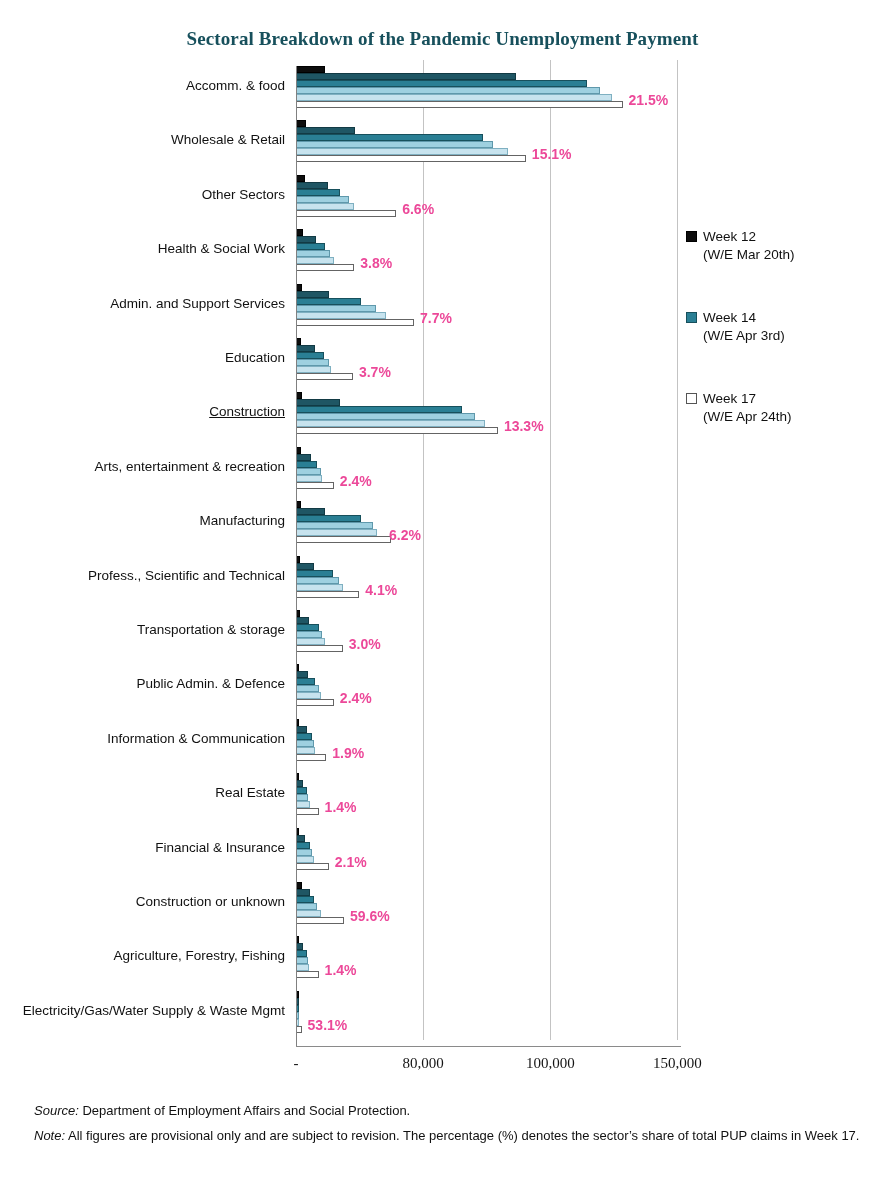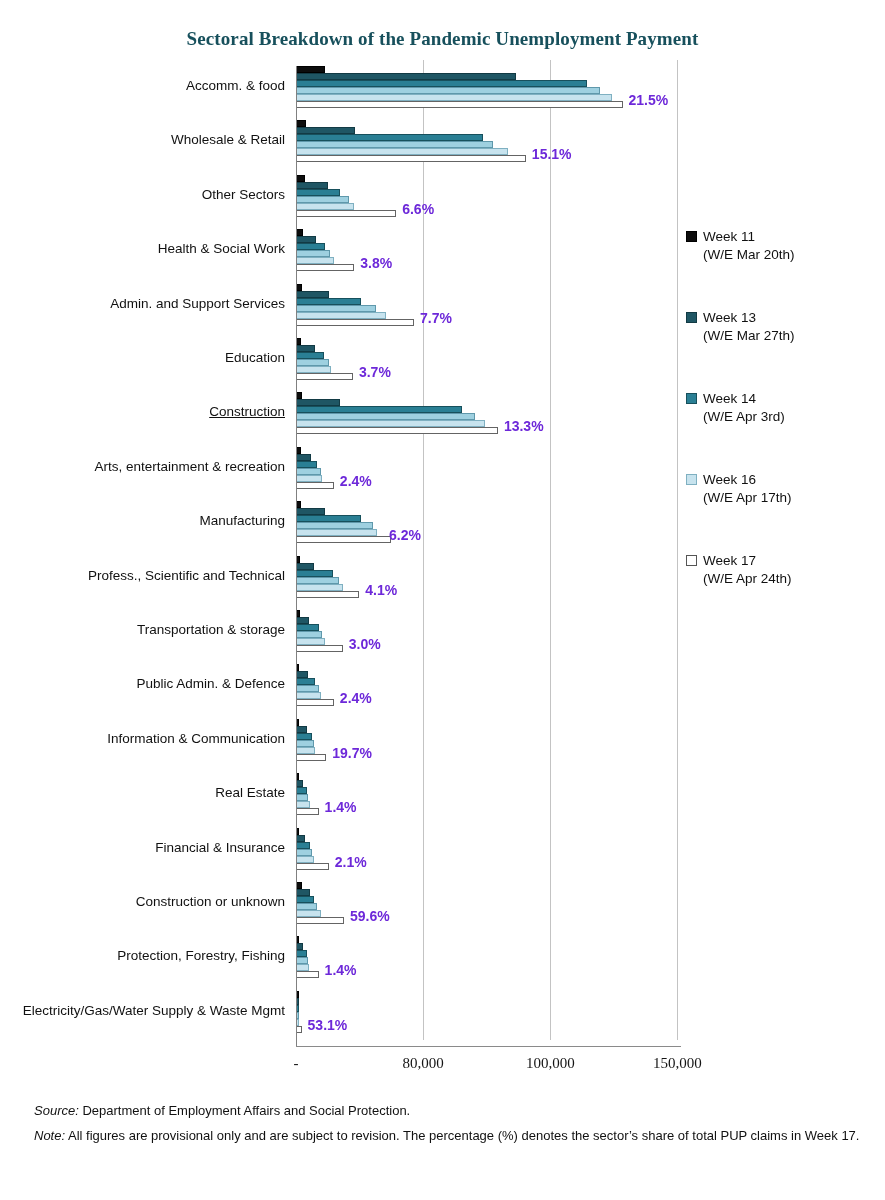--- a/index.html
+++ b/index.html
@@ -94,21 +94,21 @@
   .bar.w13 { background: #1f5664; border-color: #123a44; }
   .bar.w14 { background: #2a7f94; border-color: #17505c; }
   .bar.w15 { background: #9ed0e0; border-color: #5f98ab; }
   .bar.w16 { background: #c7e3ee; border-color: #7fb0c1; }
   .bar.w17 { background: #ffffff; border-color: #646464; }
 
   .pct {
     position: absolute;
     font-size: 14px;
     font-weight: bold;
-    color: #6d28d9;
+    color: #ec4899;
     white-space: nowrap;
   }
 
   
   #xaxis {
     position: absolute;
     left: 0;
     top: 1055px;
     width: 885px;
     height: 24px;
@@ -335,21 +335,21 @@
       <div class="cat-row" style="top: 658.8px;">
         <div class="cat-label" style="top: 12px;">Information &amp; Communication</div>
         <div class="bars">
           <div class="bar w12" title="Week 12: 800" style="width: 2.03444px;"></div>
           <div class="bar w13" title="Week 13: 3800" style="width: 9.66358px;"></div>
           <div class="bar w14" title="Week 14: 5800" style="width: 14.7497px;"></div>
           <div class="bar w15" title="Week 15: 6600" style="width: 16.7841px;"></div>
           <div class="bar w16" title="Week 16: 7200" style="width: 18.3099px;"></div>
           <div class="bar w17" title="Week 17: 11500" style="width: 29.245px;"></div>
         </div>
-        <div class="pct" style="left: 332.245px; top: 26px;">19.7%</div>
+        <div class="pct" style="left: 332.245px; top: 26px;">1.9%</div>
       </div>
       <div class="cat-row" style="top: 713.2px;">
         <div class="cat-label" style="top: 12px;">Real Estate</div>
         <div class="bars">
           <div class="bar w12" title="Week 12: 500" style="width: 2px;"></div>
           <div class="bar w13" title="Week 13: 2300" style="width: 5.84901px;"></div>
           <div class="bar w14" title="Week 14: 3800" style="width: 9.66358px;"></div>
           <div class="bar w15" title="Week 15: 4500" style="width: 11.4437px;"></div>
           <div class="bar w16" title="Week 16: 5000" style="width: 12.7152px;"></div>
           <div class="bar w17" title="Week 17: 8500" style="width: 21.6159px;"></div>
@@ -374,21 +374,21 @@
           <div class="bar w12" title="Week 12: 2000" style="width: 5.08609px;"></div>
           <div class="bar w13" title="Week 13: 5000" style="width: 12.7152px;"></div>
           <div class="bar w14" title="Week 14: 6500" style="width: 16.5298px;"></div>
           <div class="bar w15" title="Week 15: 8000" style="width: 20.3444px;"></div>
           <div class="bar w16" title="Week 16: 9500" style="width: 24.1589px;"></div>
           <div class="bar w17" title="Week 17: 18500" style="width: 47.0464px;"></div>
         </div>
         <div class="pct" style="left: 350.046px; top: 26px;">59.6%</div>
       </div>
       <div class="cat-row" style="top: 876.4px;">
-        <div class="cat-label" style="top: 12px;">Protection, Forestry, Fishing</div>
+        <div class="cat-label" style="top: 12px;">Agriculture, Forestry, Fishing</div>
         <div class="bars">
           <div class="bar w12" title="Week 12: 700" style="width: 2px;"></div>
           <div class="bar w13" title="Week 13: 2400" style="width: 6.10331px;"></div>
           <div class="bar w14" title="Week 14: 3800" style="width: 9.66358px;"></div>
           <div class="bar w15" title="Week 15: 4400" style="width: 11.1894px;"></div>
           <div class="bar w16" title="Week 16: 4800" style="width: 12.2066px;"></div>
           <div class="bar w17" title="Week 17: 8500" style="width: 21.6159px;"></div>
         </div>
         <div class="pct" style="left: 324.616px; top: 26px;">1.4%</div>
       </div>
@@ -411,37 +411,27 @@
 <div id="xaxis">
     <div class="xtick" style="left: 296px;">-</div>
     <div class="xtick" style="left: 423.152px;">80,000</div>
     <div class="xtick" style="left: 550.305px;">100,000</div>
     <div class="xtick" style="left: 677.457px;">150,000</div>
   </div>
 
 <div id="legend">
     <div class="legend-item">
       <span class="legend-swatch w12"></span>
-      <div class="legend-text">Week 11</div>
+      <div class="legend-text">Week 12</div>
       <span class="legend-sub">(W/E Mar 20th)</span>
-    </div>
-    <div class="legend-item">
-      <span class="legend-swatch w13"></span>
-      <div class="legend-text">Week 13</div>
-      <span class="legend-sub">(W/E Mar 27th)</span>
     </div>
     <div class="legend-item">
       <span class="legend-swatch w14"></span>
       <div class="legend-text">Week 14</div>
       <span class="legend-sub">(W/E Apr 3rd)</span>
-    </div>
-    <div class="legend-item">
-      <span class="legend-swatch w16"></span>
-      <div class="legend-text">Week 16</div>
-      <span class="legend-sub">(W/E Apr 17th)</span>
     </div>
     <div class="legend-item">
       <span class="legend-swatch w17"></span>
       <div class="legend-text">Week 17</div>
       <span class="legend-sub">(W/E Apr 24th)</span>
     </div>
   </div>
 
 <div id="footnotes">
   <div>

